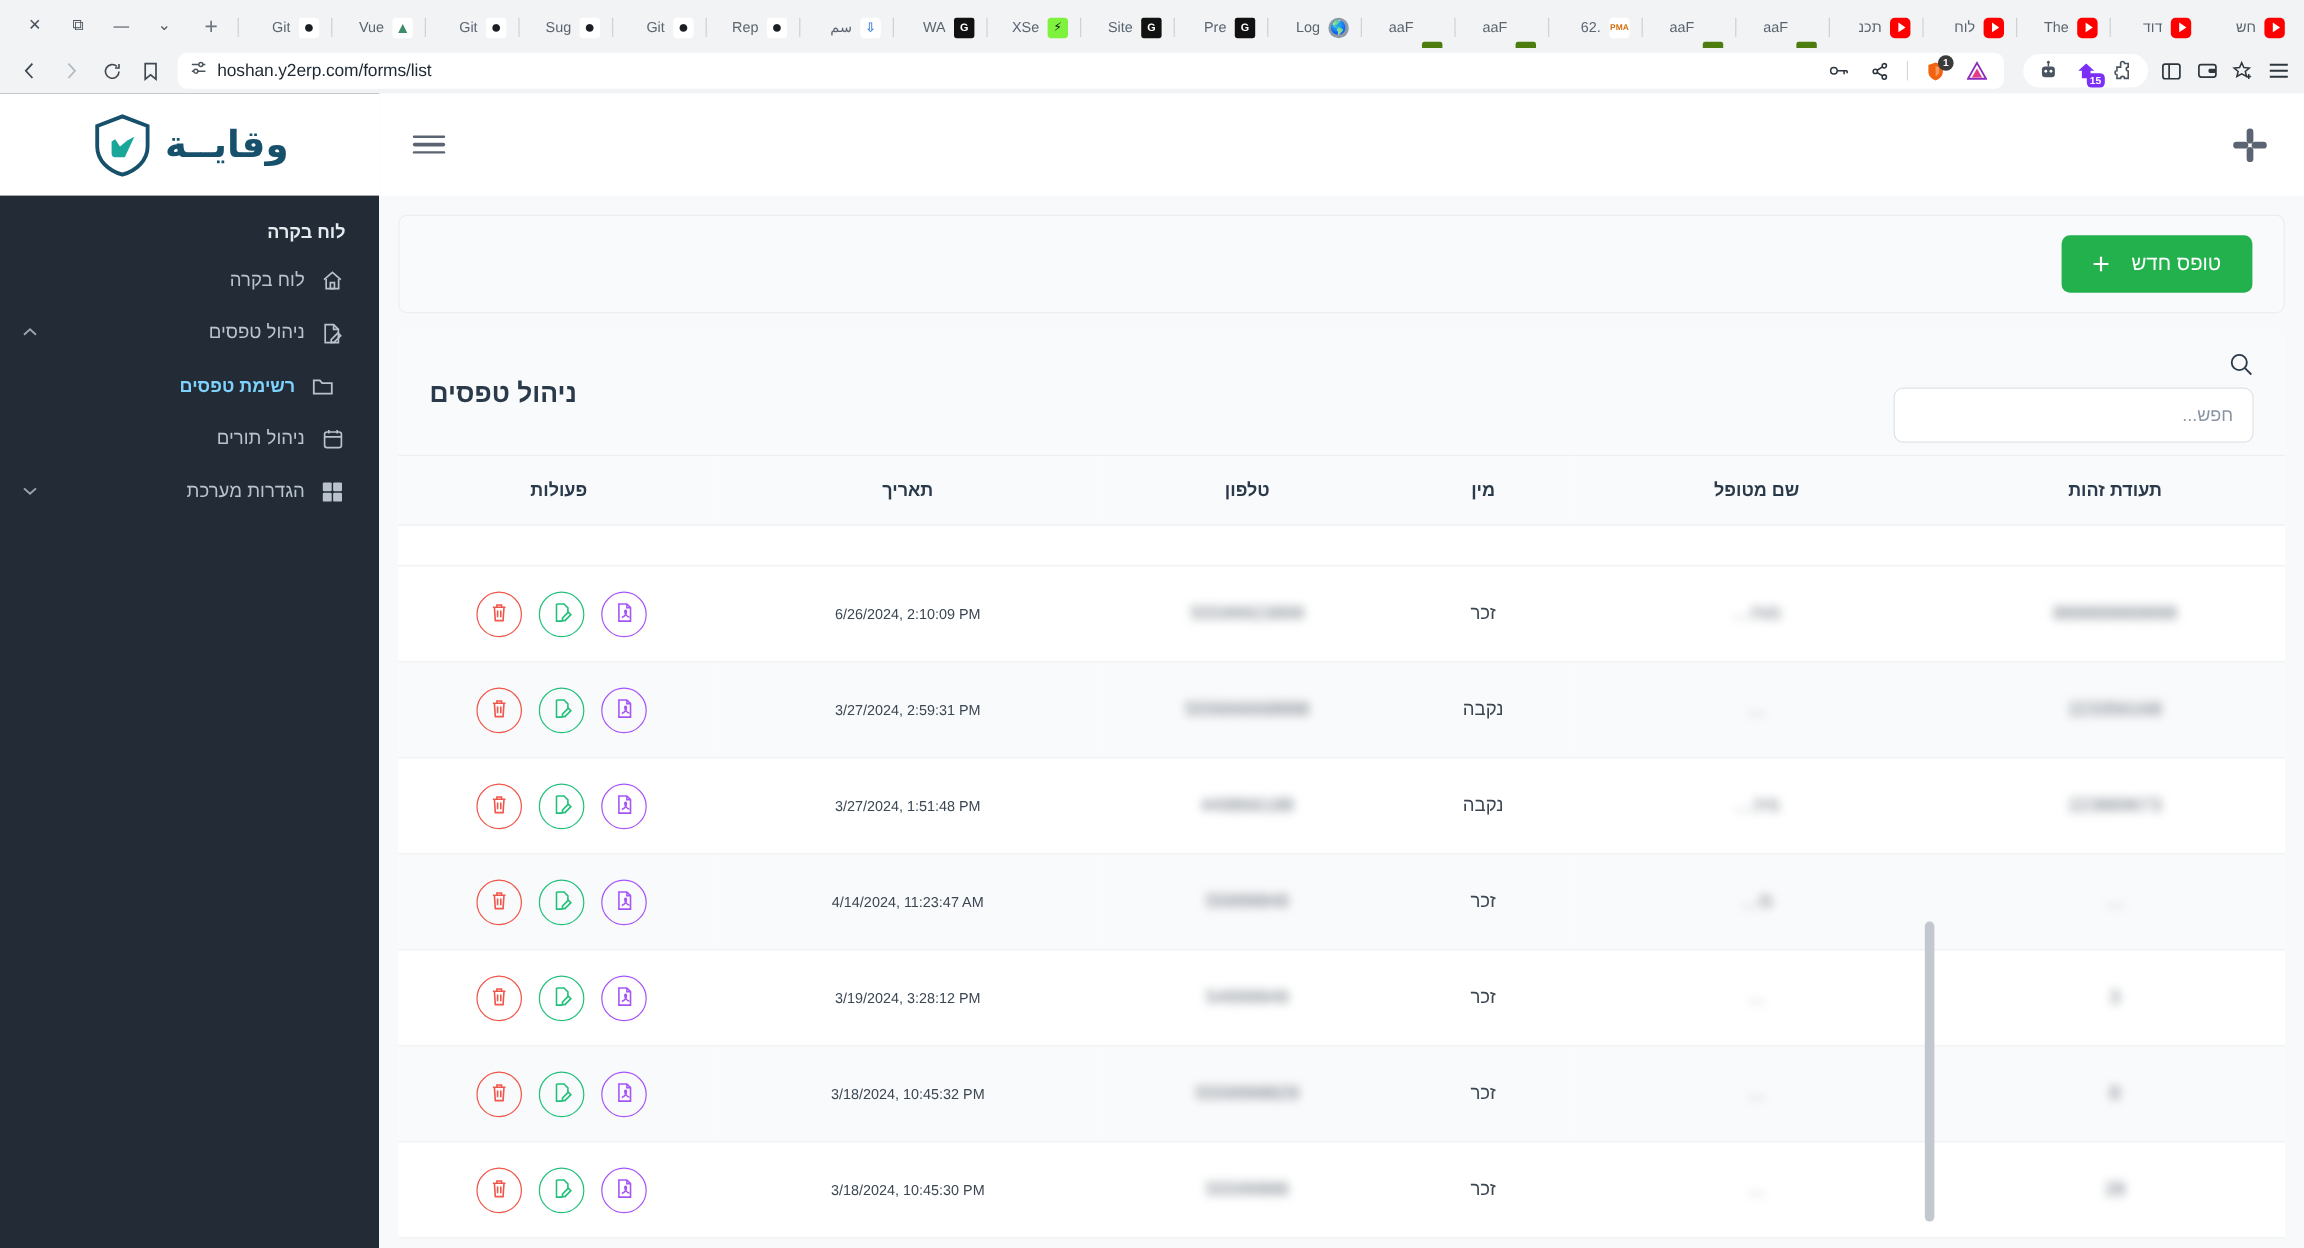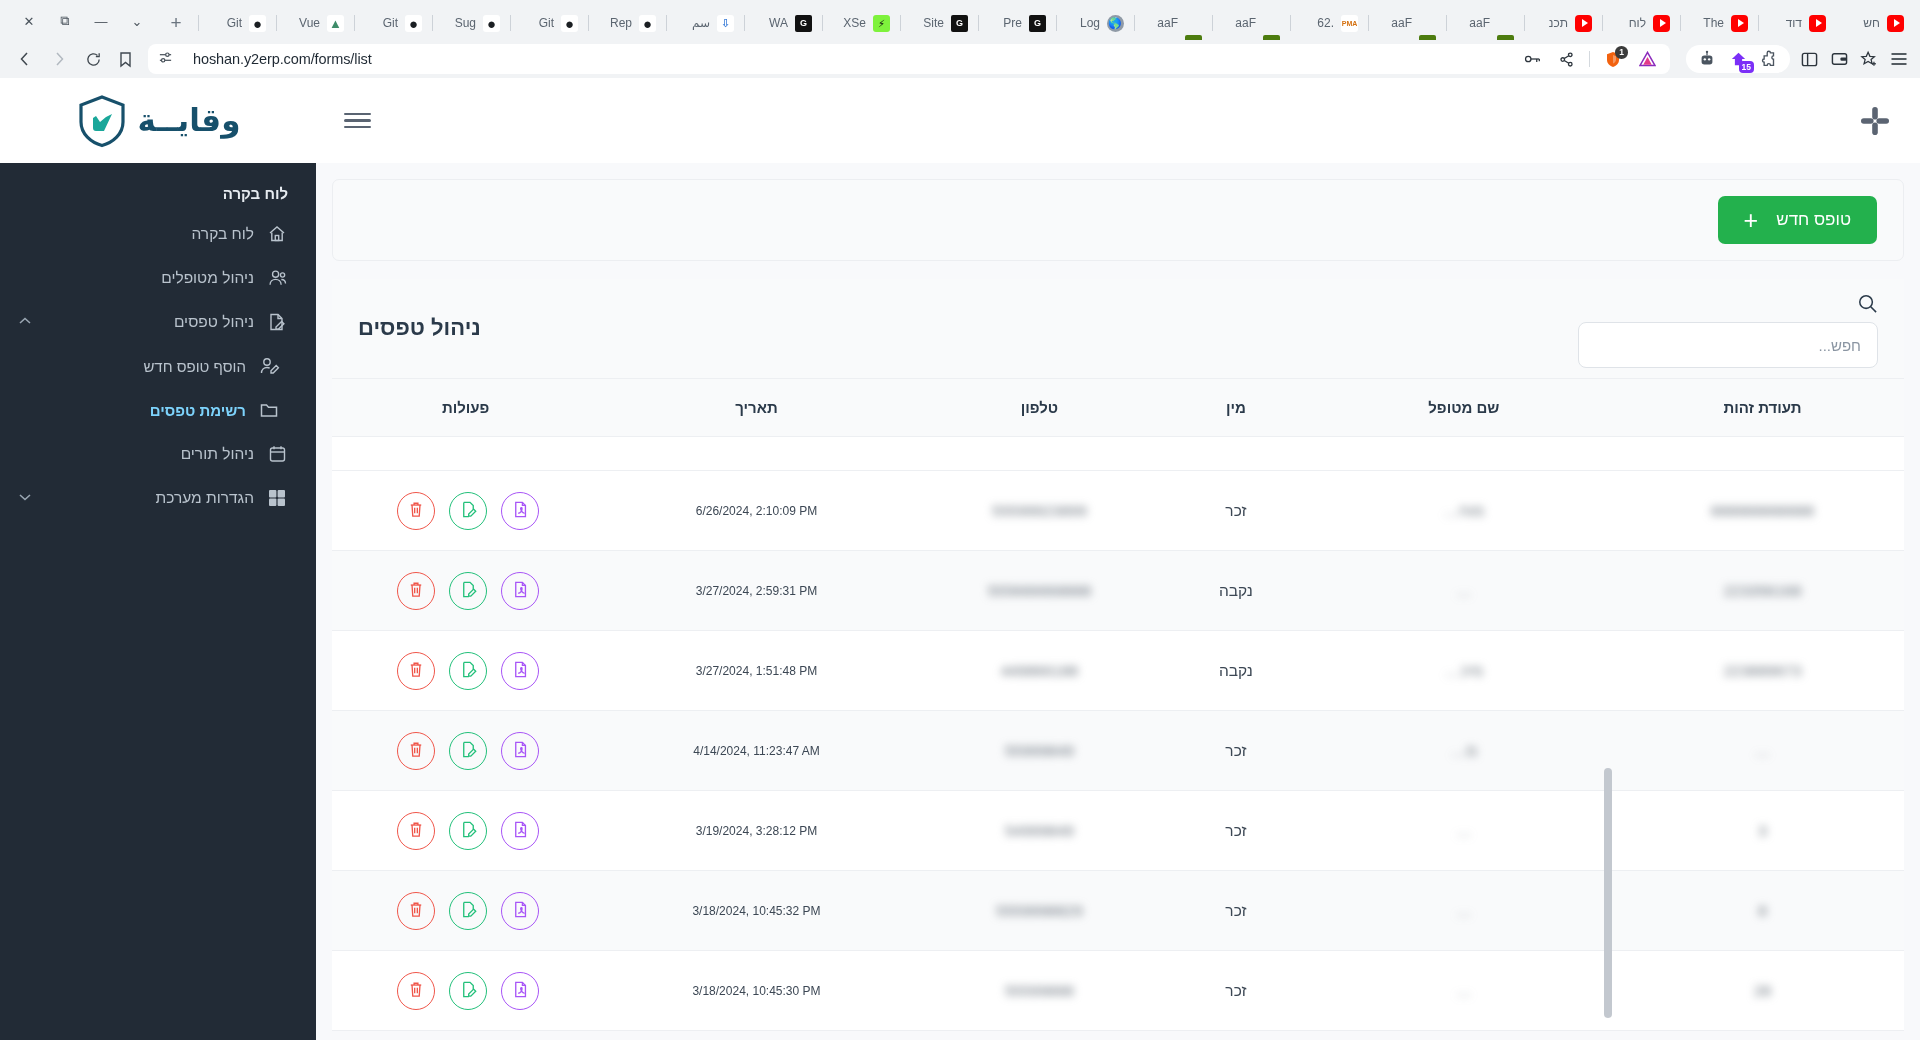--- a/index.html
+++ b/index.html
@@ -61,21 +61,21 @@
     height: 38px; display: flex; align-items: center; gap: 4px;
     padding: 0 10px; background: #f1f3f5; direction: ltr;
   }
   .nav-btn {
     width: 30px; height: 28px; display: flex; align-items: center; justify-content: center;
     color: #40484f; border-radius: 5px;
   }
   .nav-btn.dim { color: #b2b9c0; }
   .omnibox {
     flex: 1; height: 30px; background: #ffffff; border-radius: 8px;
-    display: flex; align-items: center; gap: 20px; padding: 0 10px;
+    display: flex; align-items: center; gap: 8px; padding: 0 10px;
     margin: 0 6px; position: relative;
   }
   .omni-url { font-size: 14.5px; color: #1f2933; letter-spacing: -0.1px; }
   .omni-right { margin-left: auto; display: flex; align-items: center; gap: 12px; padding-right: 2px; }
   .bookmark-star { width: 26px; height: 26px; display:flex; align-items:center; justify-content:center; color: #3f4850; }
   .ext-group { display: flex; align-items: center; gap: 9px; background: #ffffff; border-radius: 16px; padding: 3px 10px; }
   .ext-icon { width: 22px; height: 22px; display: flex; align-items: center; justify-content: center; position: relative; font-size: 15px; }
   .badge {
     position: absolute; bottom: -3px; right: -5px; background: #7b2ff7; color: #fff;
     font-size: 8.5px; line-height: 1; padding: 2px 3px; border-radius: 4px; font-weight: bold;
@@ -435,51 +435,30 @@
             <svg width="20" height="20" viewBox="0 0 20 20" fill="none" stroke="currentColor" stroke-width="1.4">
               <path d="M3 9 L10 3 L17 9"></path>
               <path d="M4.8 8.6V16.5h10.4V8.6"></path>
               <rect x="8.3" y="11.5" width="3.4" height="5"></rect>
             </svg>
           </span>
           <span class="lbl">לוח בקרה</span>
         </div>
         <div class="side-item">
           <span class="ic">
-            <svg width="21" height="20" viewBox="0 0 22 20" fill="none" stroke="currentColor" stroke-width="1.4">
-              <circle cx="9" cy="6" r="3.2"></circle>
-              <path d="M3.2 17c0-3.4 2.6-5.6 5.8-5.6s5.8 2.2 5.8 5.6"></path>
-              <circle cx="16.3" cy="6.8" r="2.2"></circle>
-              <path d="M15 11.6c2.6 0 4.4 1.8 4.4 4.2"></path>
-            </svg>
-          </span>
-          <span class="lbl">ניהול מטופלים</span>
-        </div>
-        <div class="side-item">
-          <span class="ic">
             <svg width="20" height="20" viewBox="0 0 20 20" fill="none" stroke="currentColor" stroke-width="1.4">
               <path d="M4 2.5h7l4 4v11H4z"></path>
               <path d="M11 2.5v4h4"></path>
               <path d="M14.6 9.4 9 15v2.3h2.3l5.6-5.6z"></path>
             </svg>
           </span>
           <span class="lbl">ניהול טפסים</span>
           <span class="chev"><svg width="14" height="10" viewBox="0 0 14 10" fill="none" stroke="currentColor" stroke-width="1.6">
               <path d="M2 7 L7 2.5 L12 7"></path>
             </svg></span>
-        </div>
-        <div class="side-item sub">
-          <span class="ic">
-            <svg width="21" height="20" viewBox="0 0 21 20" fill="none" stroke="currentColor" stroke-width="1.4">
-              <circle cx="8" cy="6" r="3.2"></circle>
-              <path d="M2.5 17c0-3.3 2.4-5.5 5.5-5.5 1 0 1.9.2 2.7.6"></path>
-              <path d="M17.2 9.6 12 14.8v2.2h2.2l5.2-5.2z"></path>
-            </svg>
-          </span>
-          <span class="lbl">הוסף טופס חדש</span>
         </div>
         <div class="side-item sub active">
           <span class="ic">
             <svg width="20" height="18" viewBox="0 0 20 18" fill="none" stroke="currentColor" stroke-width="1.5">
               <path d="M2.5 15V4h5l2 2.2h8V15z"></path>
             </svg>
           </span>
           <span class="lbl">רשימת טפסים</span>
         </div>
         <div class="side-item">

